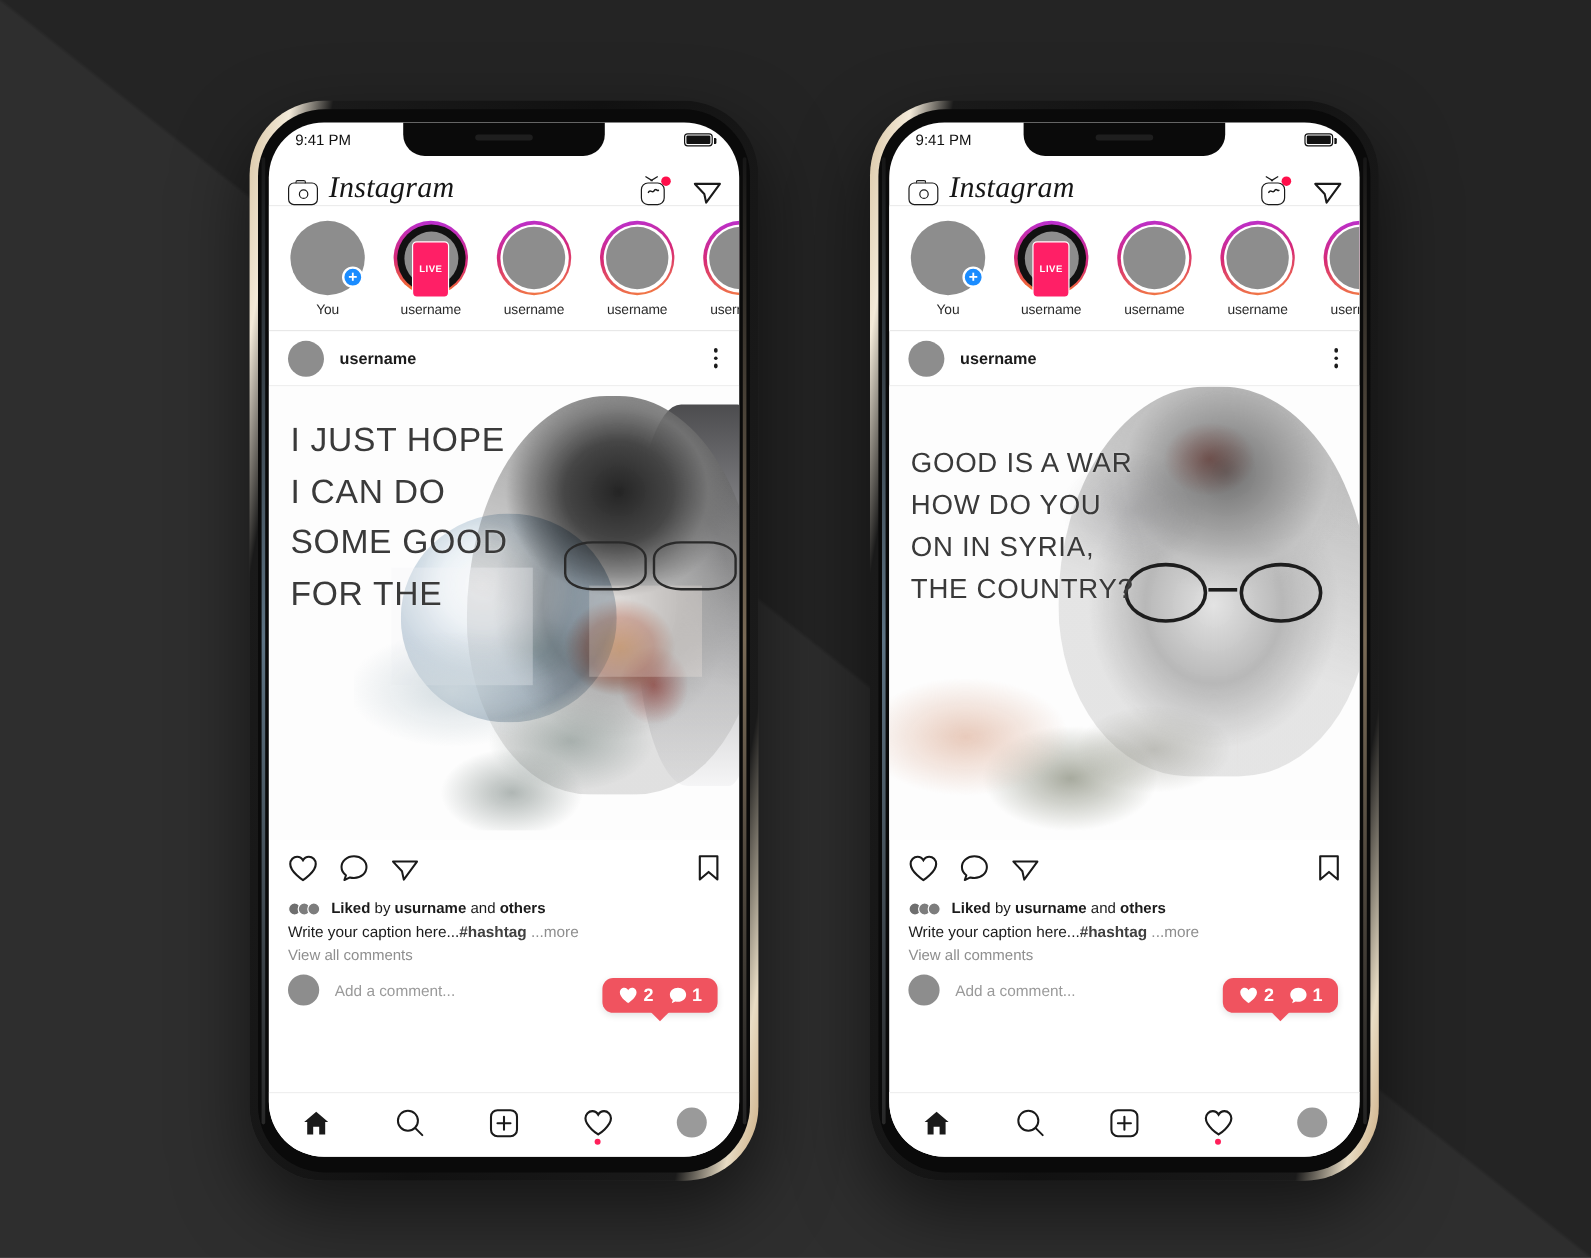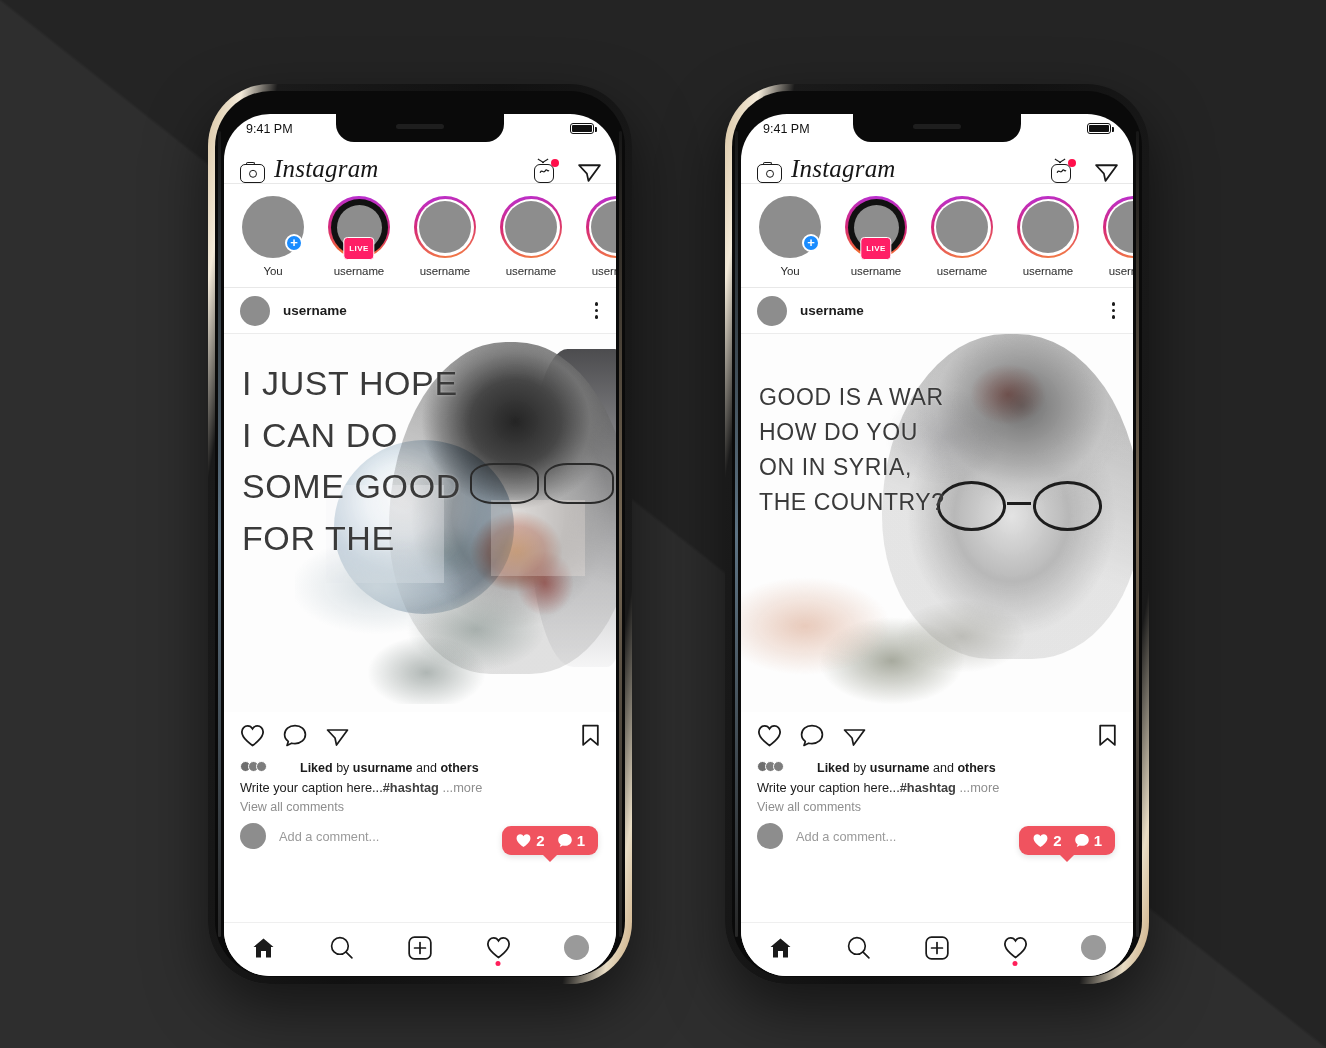--- a/index.html
+++ b/index.html
@@ -45,21 +45,20 @@
     content:""; position:absolute; right:3px; top:40px; bottom:40px; width:3px;
     border-radius:3px;
     background: linear-gradient(to bottom, rgba(255,255,255,.05), rgba(230,200,160,.5), rgba(255,255,255,.1));
   }
   .screen {
     width: 100%; height: 100%;
     border-radius: 46px;
     background: #fff;
     overflow: hidden;
     position: relative;
-    margin-top: 12px;
   }
   .notch {
     position: absolute; top: 0; left: 50%; transform: translateX(-50%);
     width: 168px; height: 28px;
     background: #0a0a0a;
     border-bottom-left-radius: 18px;
     border-bottom-right-radius: 18px;
     z-index: 30;
   }
   .notch .speaker {
@@ -175,41 +174,41 @@
     width: 18px; height: 18px; border-radius: 50%;
     background: #1a8cff; border: 2px solid #fff;
     color: #fff; font-size: 13px; line-height: 14px; font-weight: 700;
     display: flex; align-items: center; justify-content: center;
   }
   .story .live-badge {
     position: absolute; left: 50%; transform: translateX(-50%);
     bottom: 17px;
     background: #ff1f66; color: #fff;
     font-size: 8px; font-weight: 700; letter-spacing: .4px;
-    padding: 6px 5px; border-radius: 4px;
+    padding: 18px 5px; border-radius: 4px;
     border: 1.5px solid #fff;
   }
 
   
   .post-header {
     height: 46px; display: flex; align-items: center; padding: 0 14px 0 16px;
     border-bottom: 1px solid #ececec;
   }
   .post-header .av { width: 30px; height: 30px; border-radius: 50%; background:#8d8d8d; }
   .post-header .uname { margin-left: 13px; font-size: 13.5px; font-weight: 700; color: #1b1b1b; }
   .post-header .dots { margin-left: auto; display:flex; flex-direction:column; gap:3px; padding-right:4px;}
   .post-header .dots i { width: 3.4px; height: 3.4px; border-radius: 50%; background: #1b1b1b; display:block;}
 
   .post-image {
     position: relative; height: 378px; width: 100%;
     background: #fdfdfd; overflow: hidden;
   }
   .post-quote {
     position: absolute; left: 18px; top: 24px;
-    font-size: 34px; line-height: 1.52;
+    font-size: 28px; line-height: 1.52;
     letter-spacing: .6px;
     color: #3a3a3a;
     font-weight: 300;
     z-index: 4;
     text-shadow: 0 0 3px rgba(255,255,255,.35);
   }
   
   .art { position:absolute; inset:0; }
   .art .portrait {
     position:absolute; right:-4%; top:2%; width: 62%; height: 88%;
@@ -305,22 +304,22 @@
   .art .glasses-l i:nth-child(2){ right: -4%; }
 
   
   .actions {
     display:flex; align-items:center; padding: 12px 16px 6px 16px; gap: 18px;
   }
   .actions .spacer { flex:1; }
   .like-ic, .cmt-ic, .send-ic, .save-ic { cursor: pointer; }
 
   .likes-row {
-    display:flex; align-items:flex-start; padding: 4px 16px 0 16px;
-    font-size: 12.5px; color:#1b1b1b;gap:24px;
+    display:flex; align-items:center; padding: 4px 16px 0 16px;
+    font-size: 12.5px; color:#1b1b1b;
   }
   .facepile { display:flex; margin-right: 9px; }
   .facepile i {
     width: 11px; height: 11px; border-radius: 50%; display:block;
     background:#7d7d7d; border:1.5px solid #fff; margin-left:-3px;
   }
   .facepile i:first-child{ margin-left:0; background:#6e6e6e;}
   .likes-row .txt b { font-weight: 700; }
   .likes-row .txt { font-weight: 400; color:#1b1b1b;}
 

